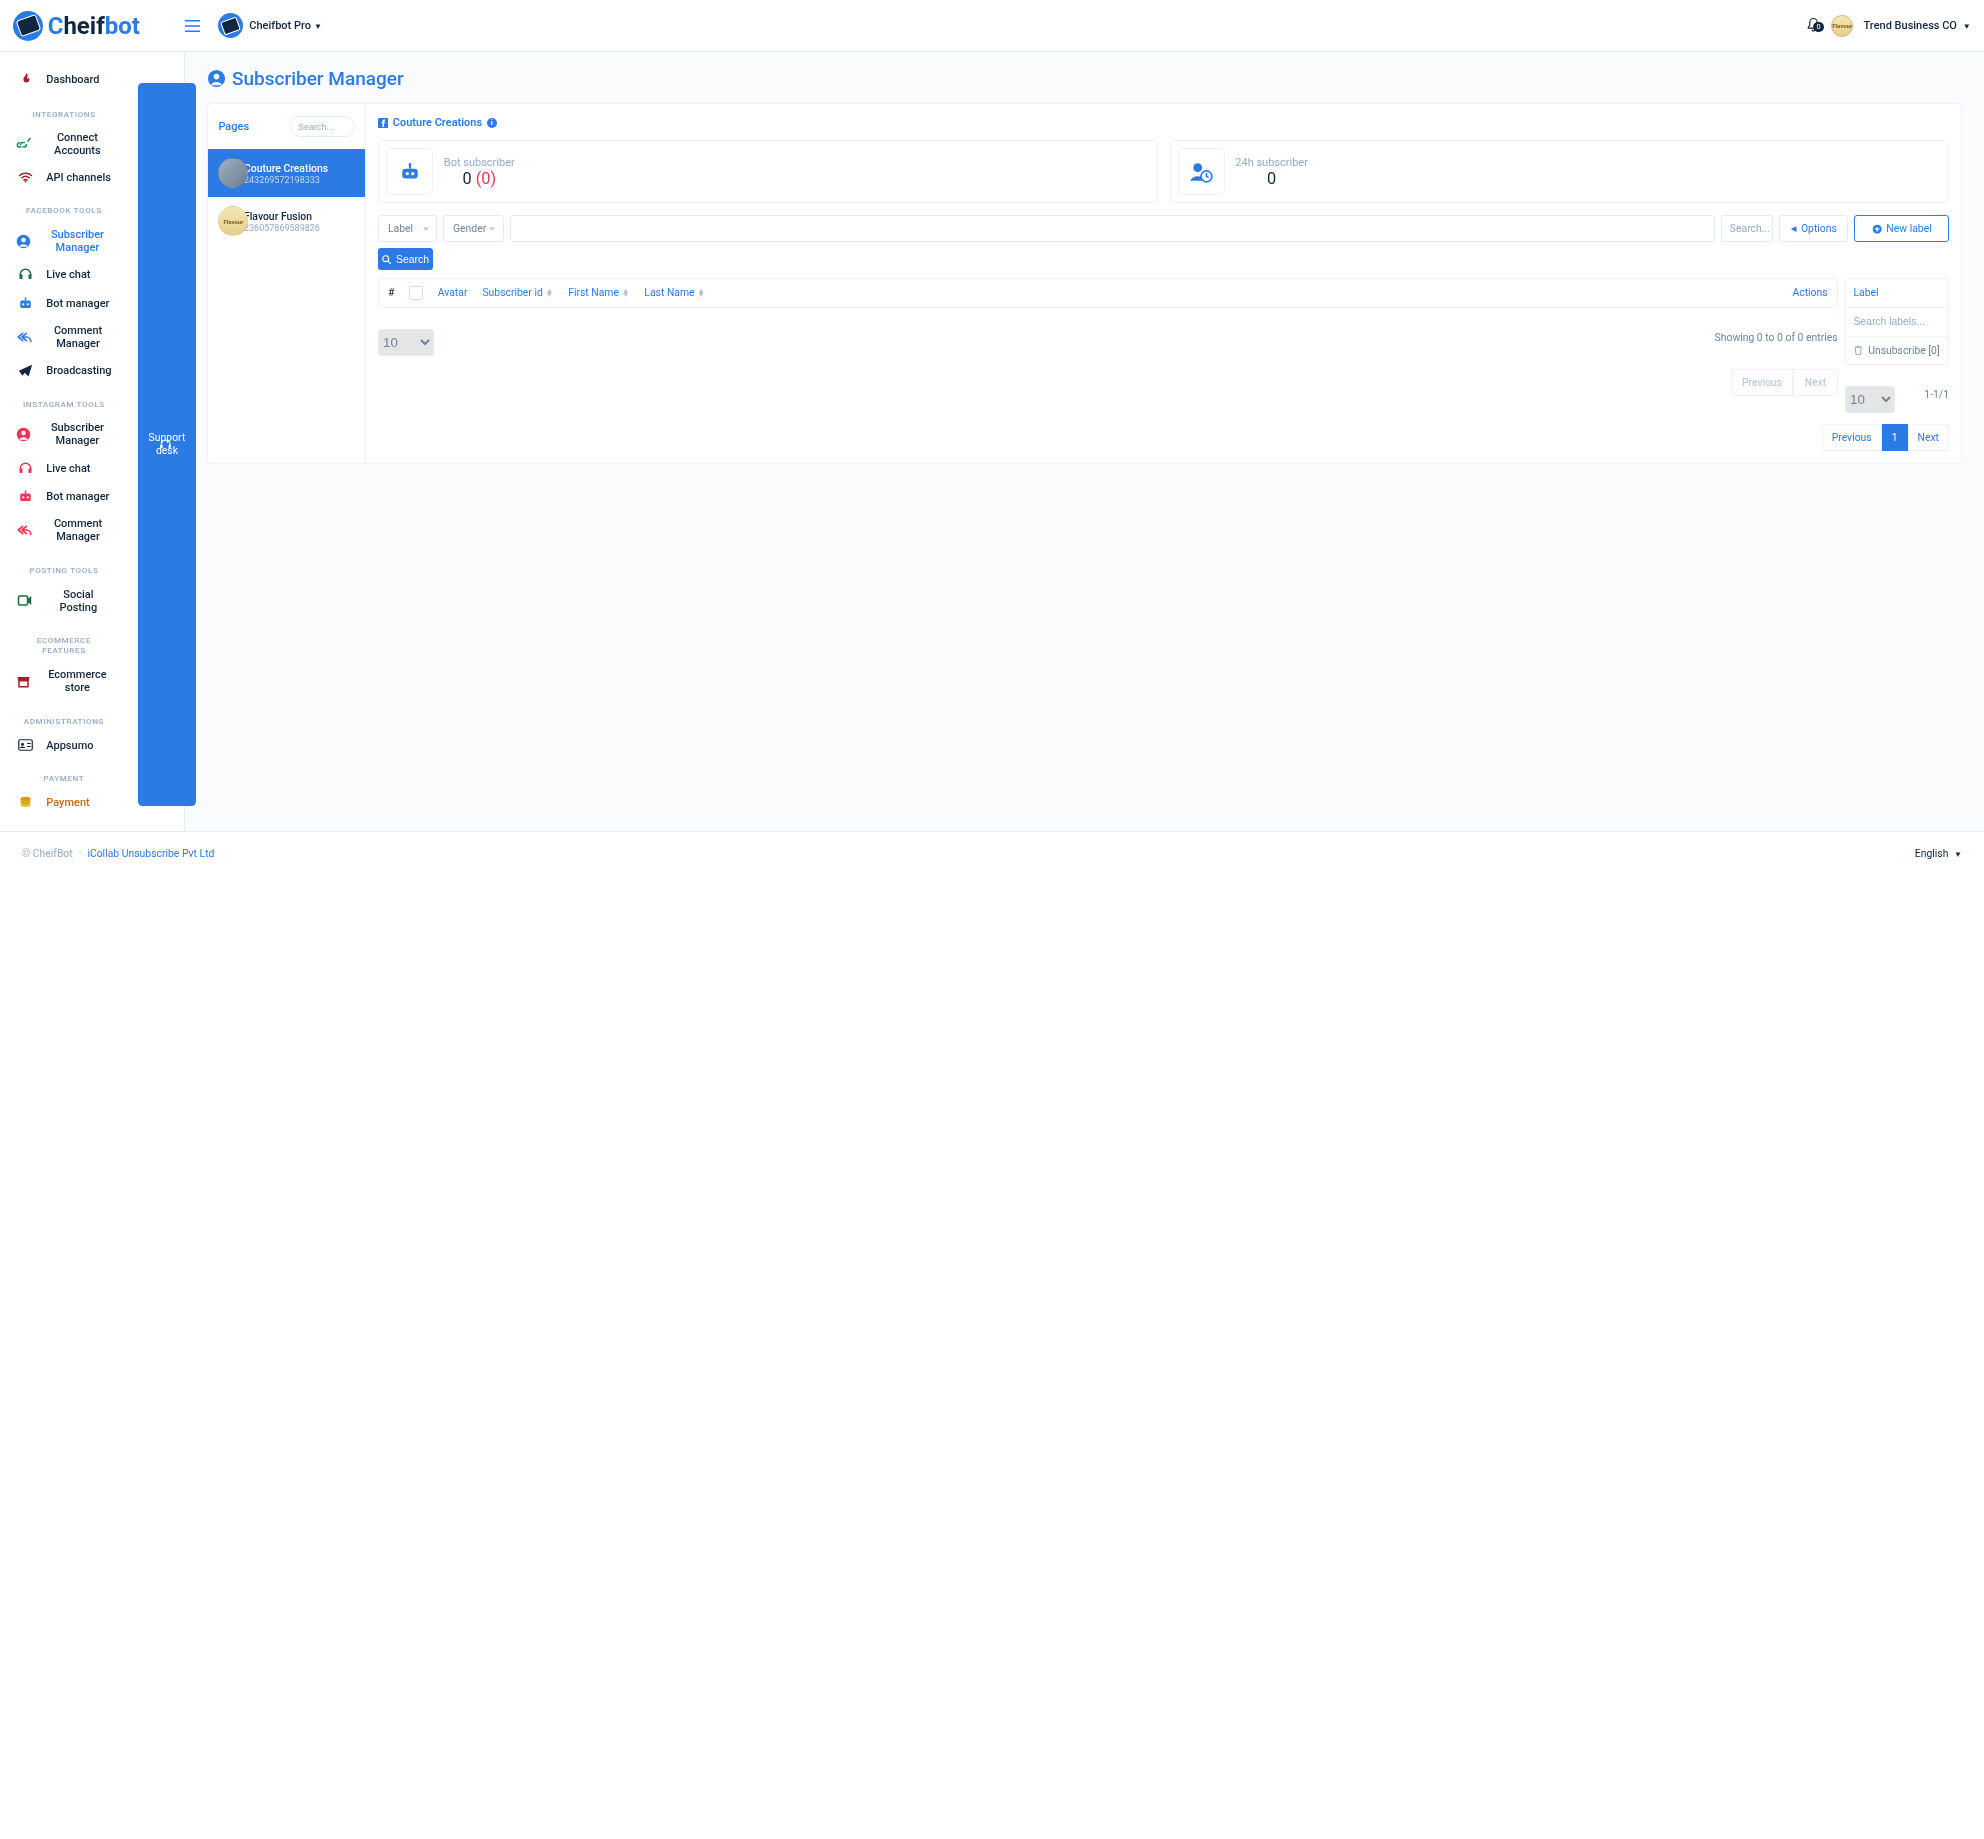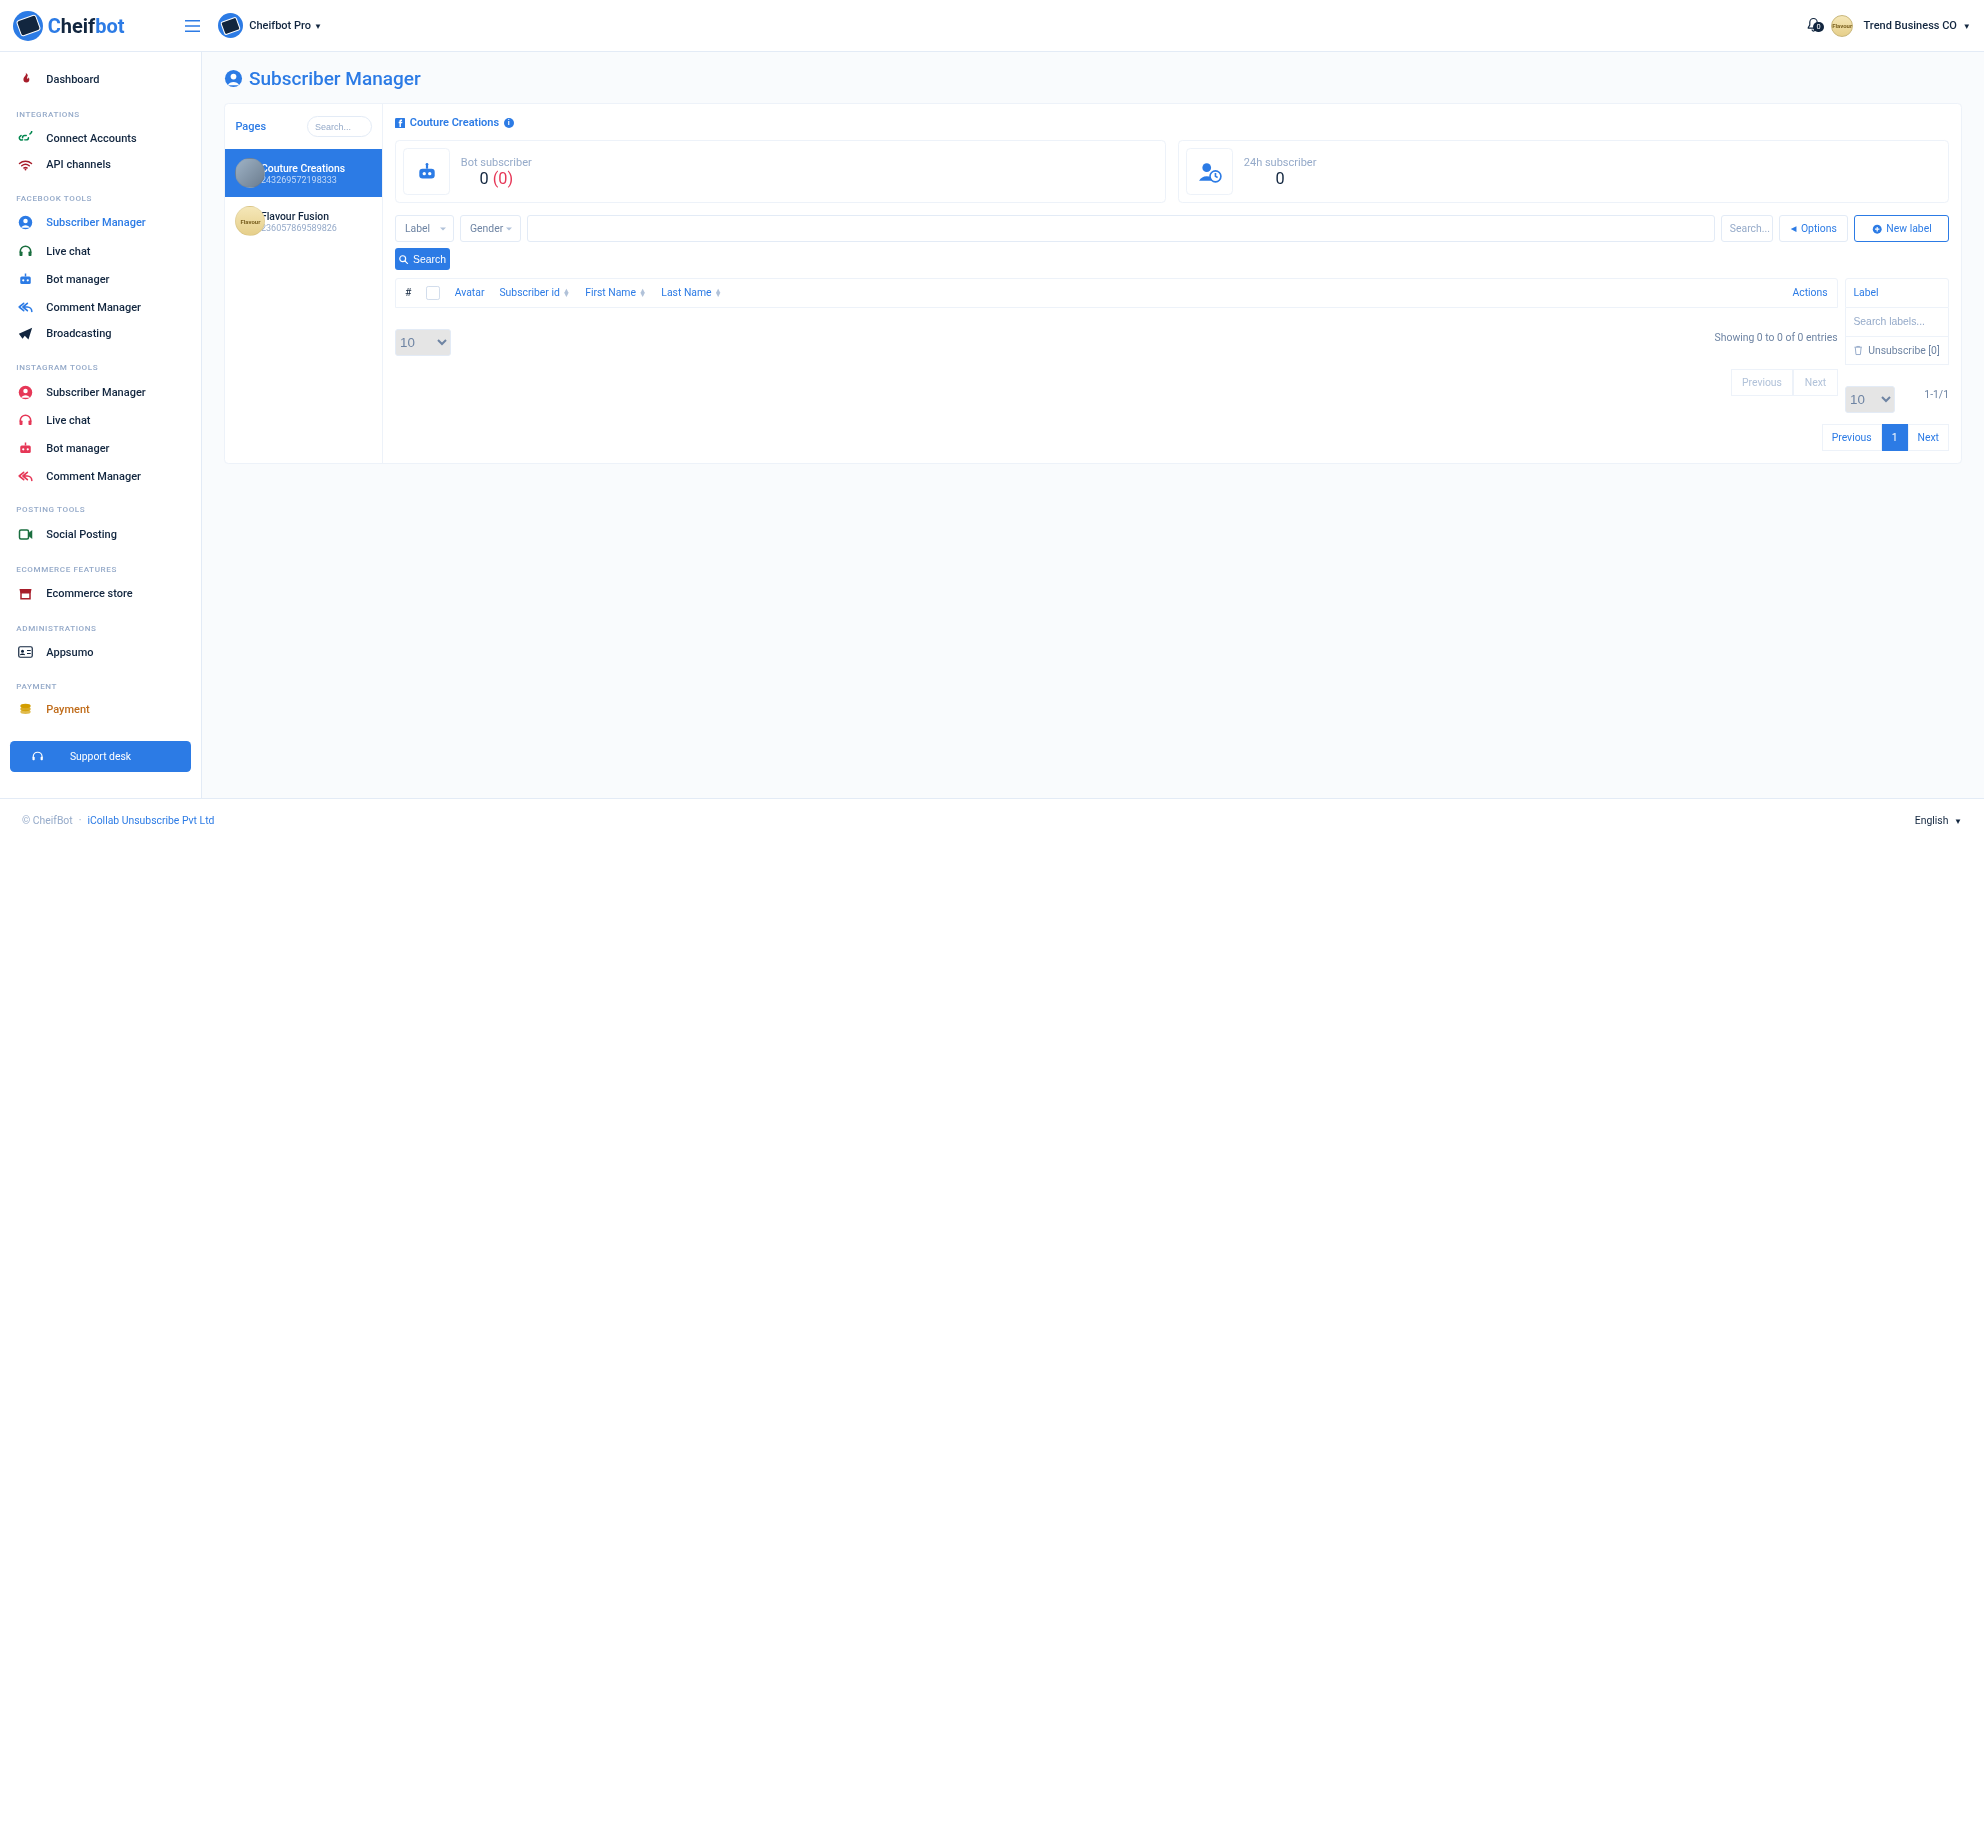--- a/index.html
+++ b/index.html
@@ -4,38 +4,38 @@
 <style>
 * { box-sizing: border-box; margin: 0; padding: 0; }
 body { font-family: -apple-system, BlinkMacSystemFont, "Segoe UI", Roboto, Helvetica, Arial, sans-serif; background: #ffffff; color: #12263f; font-size: 11px; }
 a { text-decoration: none; }
 
 
 .topbar { display: flex; align-items: center; height: 52px; border-bottom: 0.7px solid #e3ebf6; padding: 0 13.3px; }
 .logo-wrap { display: flex; align-items: center; width: 172px; }
 .logo-ball { width: 30px; height: 30px; border-radius: 50%; background: #2c7be5; position: relative; display: flex; align-items: center; justify-content: center; margin-right: 4.4px; }
 .logo-ball::before { content: ""; width: 19px; height: 15px; background: #12263f; border: 1.5px solid #fff; border-radius: 3px; transform: rotate(-20deg); display: block; }
-.logo-text { font-size: 20px; font-weight: 700; }
+.logo-text { font-size: 24px; font-weight: 700; }
 .logo-blue { color: #2c7be5; }
 .logo-dark { color: #12263f; }
 .hamburger { color: #2c7be5; cursor: pointer; font-size: 16.3px; margin-right: 18px; }
 .product-chip { display: flex; align-items: center; cursor: pointer; }
 .chip-ball { width: 25px; height: 25px; border-radius: 50%; background: #2c7be5; position: relative; display:flex;align-items:center;justify-content:center;margin-right:6px;}
 .chip-ball::before { content:""; width:15px;height:12px;background:#12263f;border:1.5px solid #fff;border-radius:2.2px;transform:rotate(-20deg);display:block;}
 .product-name { color: #12263f; font-weight: 500; }
 .caret { margin-left: 3px; font-size: 8.1px; color:#12263f;}
 .top-right { margin-left: auto; display: flex; align-items: center; gap: 10.4px; }
 .bell-wrap { position: relative; cursor:pointer; }
 .bell-badge { position: absolute; top: 4.4px; right: -3px; background: #12263f; color:#fff; border-radius: 7.4px; font-size: 7.4px; padding: 0 3px; line-height: 10.4px; min-width:10.4px; text-align:center;}
 .avatar-sm { width: 22px; height: 22px; border-radius: 50%; background: linear-gradient(#f5e7b8,#e6cf8a); border:0.7px solid #c9b77b; display:flex;align-items:center;justify-content:center;font-size:6px;font-weight:700;color:#7a6020;}
 .account-name { font-weight: 500; cursor:pointer;}
 
 
 .body-row { display: flex; }
-.sidebar { width: 202px; border-right: 0.7px solid #e3ebf6; padding: 13.3px 0 15px 0; display:flex;flex-direction:column;}
+.sidebar { width: 185px; border-right: 0.7px solid #e3ebf6; padding: 13.3px 0 15px 0; display:flex;text-align:center;}
 .sidebar-scroll{flex:1;}
 .side-item { display: flex; align-items: center; padding: 6.7px 16.3px; cursor: pointer; color: #12263f; font-weight: 500; }
 .side-item.active { color: #2c7be5; }
 .side-icon { width: 18px; margin-right: 12px; display:flex;align-items:center;justify-content:center;}
 .side-section { font-size: 8.1px; letter-spacing: 0.6px; color: #95aac9; padding: 15px 16.3px 6px; text-transform: uppercase; font-weight:500;}
 .support-btn { margin: 18px 10.4px 10.4px 10.4px; background: #2c7be5; color: #fff; border-radius: 4.4px; padding: 9px 10.4px; display:flex;align-items:center;justify-content:center;gap:15px;cursor:pointer;font-size:10.4px;}
 .support-btn .sicon{position:absolute;left:21px;}
 .support-btn{position:relative;}
 
 .main { flex: 1; background: #f9fbfd; padding: 15px 22px 22px 22px; min-height: 696px;}

